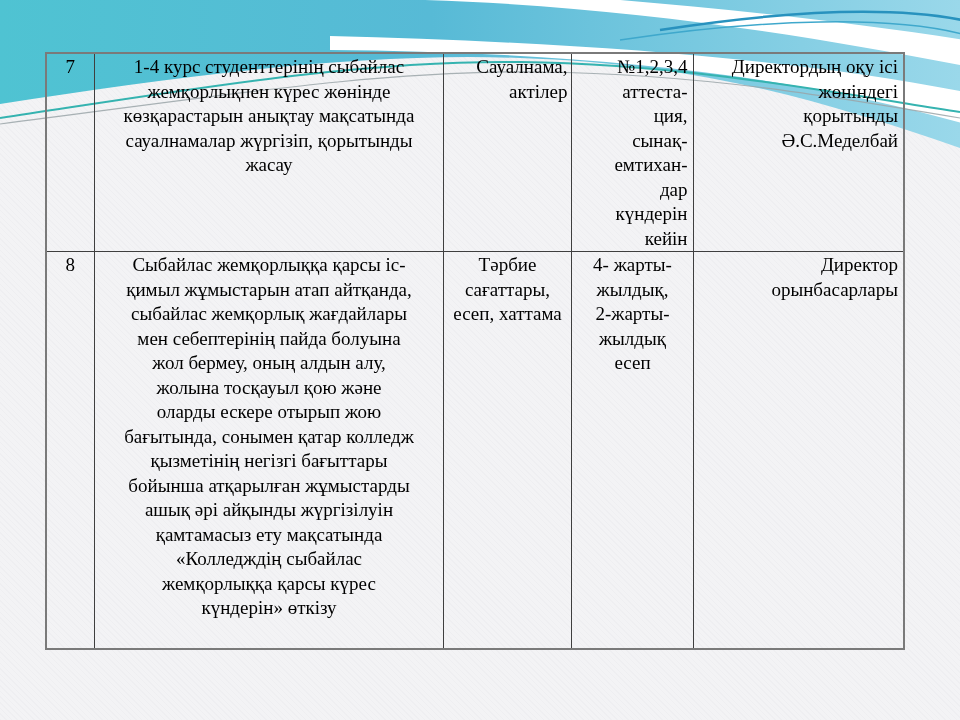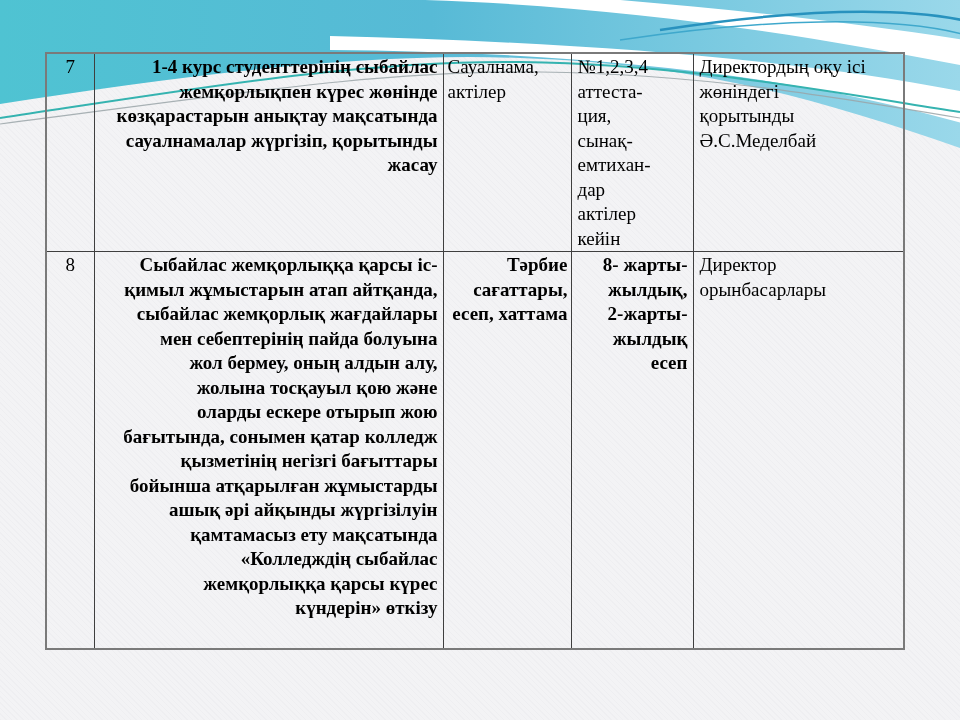--- a/index.html
+++ b/index.html
@@ -35,22 +35,22 @@
     vertical-align: top;
     padding: 1px 5px 0 6px;
     font-size: 19px;
     line-height: 24.5px;
     color: #000;
     white-space: pre-line;
     background: transparent;
   }
   table.acts td.c-num   { text-align: center; padding: 1px 2px 0 2px; }
   table.acts td.c-docs  { padding-left: 4px; padding-right: 3px; }
-  .al { text-align: right; font-weight: bold; }
-  .ac { text-align: left; }
+  .al { text-align: center; }
+  .ac { text-align: right; }
   tr.row-7 { height: 196px; }
   tr.row-8 { height: 397px; }
 </style>
 </head>
 <body>
 
 <div class="slide">
 
   <svg class="wave" viewBox="0 0 960 210" preserveAspectRatio="none" aria-hidden="true">
     <defs>
@@ -91,21 +91,21 @@
 сауалнамалар жүргізіп, қорытынды
 жасау</td>
         <td class="c-docs ac">Сауалнама,
 актілер</td>
         <td class="ac">№1,2,3,4
 аттеста-
 ция,
 сынақ-
 емтихан-
 дар
-актілер
+күндерін
 кейін</td>
         <td class="ac">Директордың оқу ісі
 жөніндегі
 қорытынды
 Ә.С.Меделбай</td>
       </tr>
       <tr class="row-8">
         <td class="c-num ac">8</td>
         <td class="al">Сыбайлас жемқорлыққа қарсы іс-
 қимыл жұмыстарын атап айтқанда,
@@ -118,21 +118,21 @@
 қызметінің негізгі бағыттары
 бойынша атқарылған жұмыстарды
 ашық әрі айқынды жүргізілуін
 қамтамасыз ету мақсатында
 «Колледждің сыбайлас
 жемқорлыққа қарсы күрес
 күндерін» өткізу</td>
         <td class="c-docs al">Тәрбие
 сағаттары,
 есеп, хаттама</td>
-        <td class="al">8- жарты-
+        <td class="al">4- жарты-
 жылдық,
 2-жарты-
 жылдық
 есеп</td>
         <td class="ac">Директор
 орынбасарлары</td>
       </tr>
     </tbody>
   </table>
 

